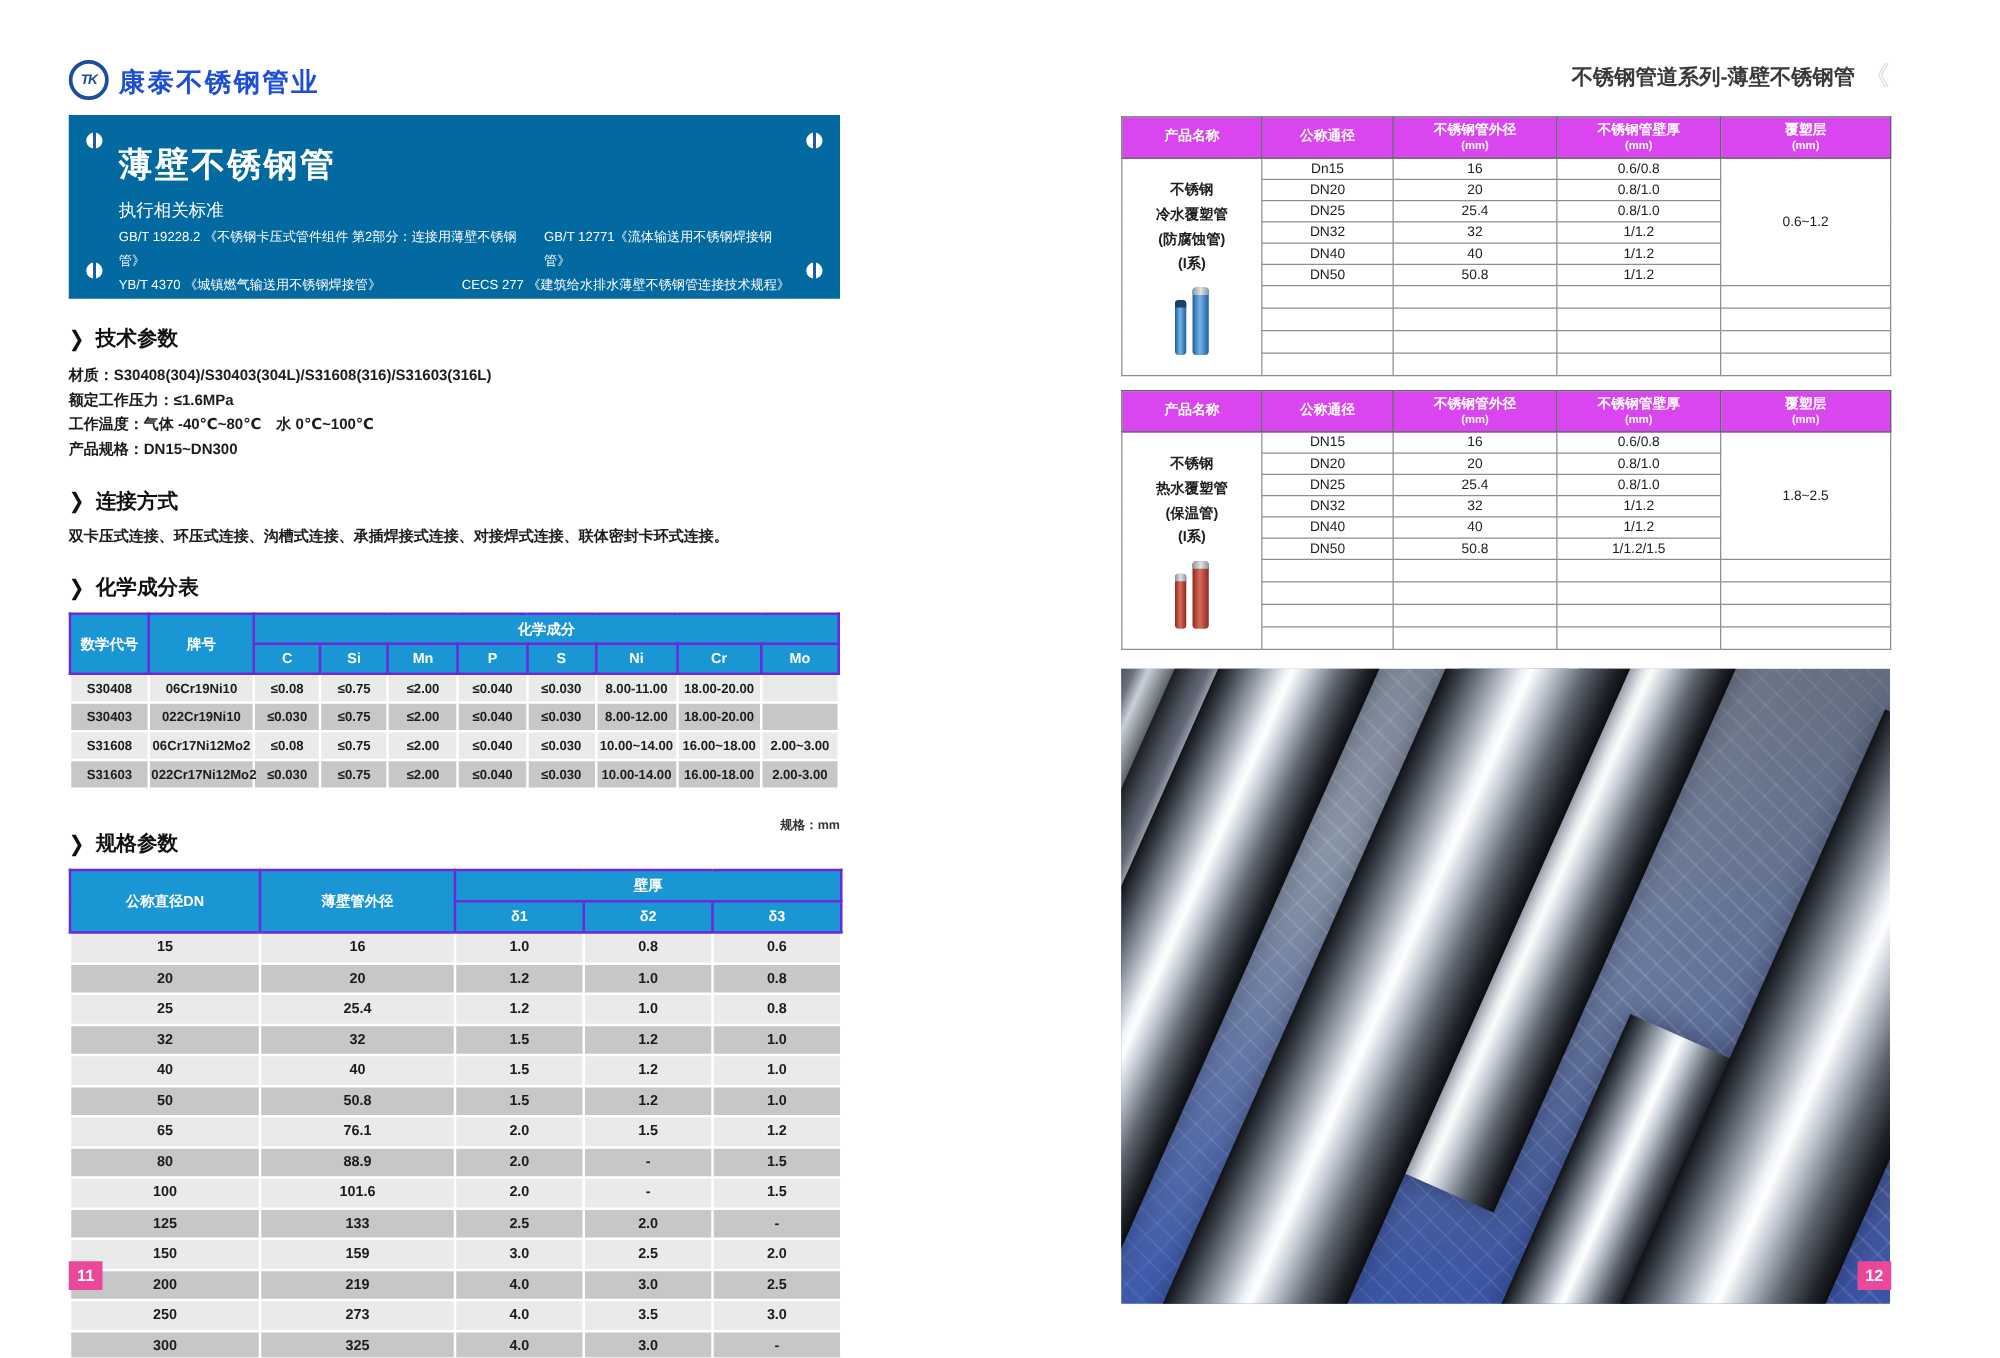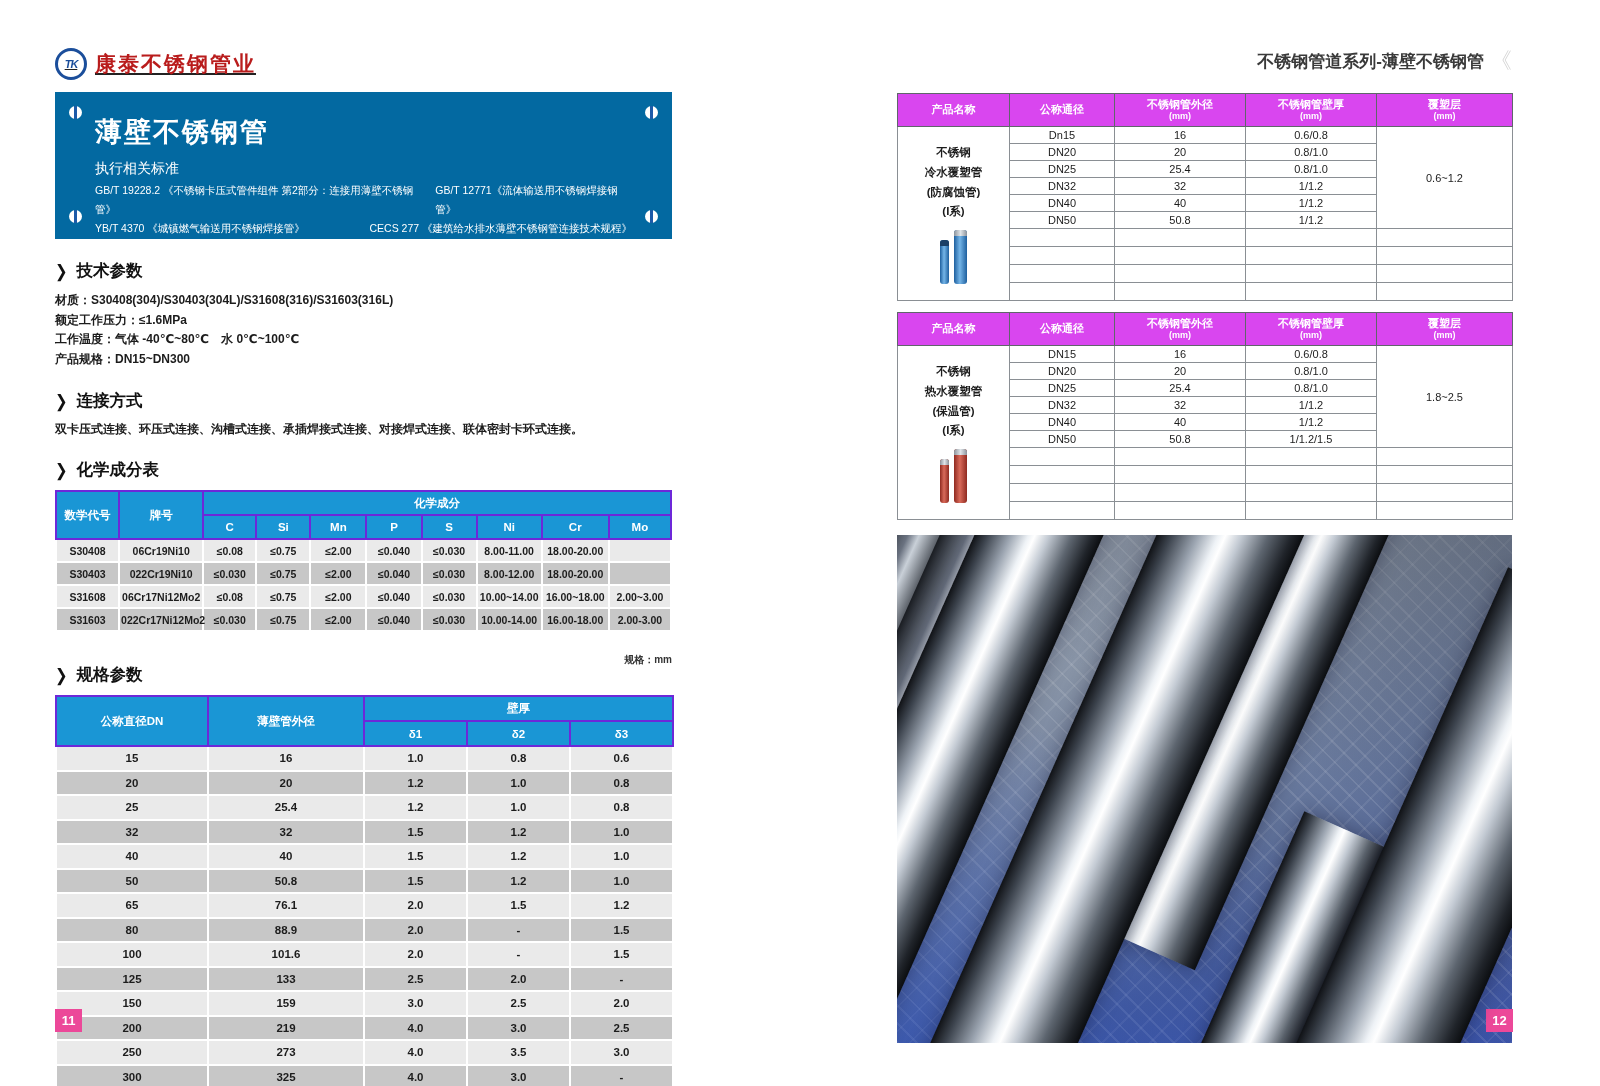--- a/index.html
+++ b/index.html
@@ -1,25 +1,25 @@
 <!DOCTYPE html>
 <html><head>
 <meta charset="utf-8">
 <style>
   html,body{margin:0;padding:0;background:#fff;}
   .canvas{position:relative;width:1600px;height:1086px;background:#fff;overflow:hidden;
           font-family:"Liberation Sans","DejaVu Sans",sans-serif;color:#222;}
 
   
   .left-page{position:absolute;left:55px;top:48px;width:617px;}
-  .logo-row{display:flex;align-items:center;gap:8px;height:32px;text-decoration:underline;}
+  .logo-row{display:flex;align-items:flex-end;gap:8px;height:32px;}
   .logo-mark{width:26px;height:26px;border:3px solid #1b4e9b;border-radius:50%;
              display:flex;align-items:center;justify-content:center;
              color:#1b4e9b;font-weight:bold;font-style:italic;font-size:11px;letter-spacing:-1px;}
-  .logo-text{font-size:21px;font-weight:bold;color:#b91c1c;letter-spacing:2px;}
+  .logo-text{font-size:21px;font-weight:bold;color:#1d4ed8;letter-spacing:2px;}
 
   .banner{position:relative;margin-top:12px;height:147px;background:#0369a1;color:#fff;
           padding:22px 40px 0 40px;box-sizing:border-box;}
   .banner .title{font-size:27px;font-weight:bold;letter-spacing:2px;margin-bottom:10px;}
   .banner .subtitle{font-size:14px;margin-bottom:3px;}
   .std-row{display:flex;justify-content:space-between;font-size:10.5px;line-height:1.8;gap:12px;}
   .split-circle{position:absolute;width:13px;height:13px;border-radius:50%;
                 background:linear-gradient(90deg,#fff 0 41%,#1d5aa8 41% 59%,#fff 59% 100%);}
   .sc-tl{left:14px;top:14px;} .sc-tr{right:14px;top:14px;}
   .sc-bl{left:14px;bottom:16px;} .sc-br{right:14px;bottom:16px;}

